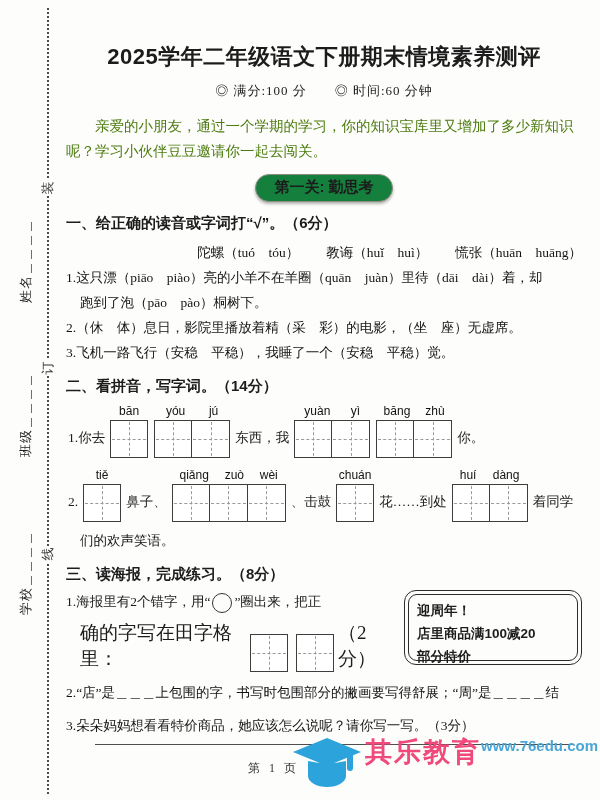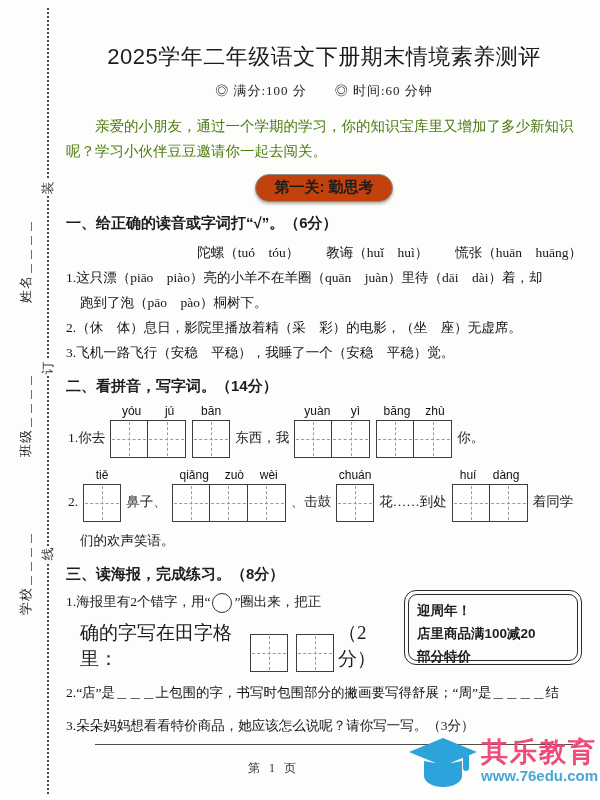--- a/index.html
+++ b/index.html
@@ -27,36 +27,36 @@
     position:absolute; left:-36px; width:124px; height:18px;
     transform:rotate(-90deg); font-size:13px; color:#222;
     text-align:center; letter-spacing:1px; white-space:nowrap;
   }
   .margin-label:nth-child(1){ top:252px; }
   .margin-label:nth-child(2){ top:406px; }
   .margin-label:nth-child(3){ top:564px; }
   
   .content { position:absolute; left:66px; right:18px; top:0; }
   .title {
-    margin-top:42px; text-align:center; font-size:22px; font-weight:normal;
+    margin-top:42px; text-align:center; font-size:22px; font-weight:bold;
     font-family:"Liberation Sans","DejaVu Sans",sans-serif; letter-spacing:.5px;
   }
   .meta {
     margin-top:10px; text-align:center; font-size:13px; color:#222;
     font-family:"Liberation Serif",serif; letter-spacing:1px;
   }
   .intro {
     margin-top:14px; font-size:14.5px; line-height:25px; text-indent:2em;
     color:#4d7c0f;
   }
   .badge-wrap { text-align:center; margin-top:10px; }
   .badge {
     display:inline-block; padding:3px 18px 4px; font-size:15px; font-weight:bold;
     font-family:"Liberation Sans","DejaVu Sans",sans-serif;
-    background:#c2410c; border:1px solid #8d8d86; border-radius:15px;
+    background:#15803d; border:1px solid #8d8d86; border-radius:15px;
     box-shadow:0 2px 3px rgba(90,90,80,.45);
   }
   .sec-title {
     margin-top:12px; font-size:15px; font-weight:bold;
     font-family:"Liberation Sans","DejaVu Sans",sans-serif;
   }
   .q-line { font-size:13.5px; line-height:25px; color:#141414; }
   .words-line { padding-left:12px; margin-top:7px;text-align:right; }
   .indent { padding-left:14px; }
   
@@ -108,21 +108,21 @@
     border-top:1.6px solid #4e4e4e;
   }
   .page-num {
     position:absolute; left:248px; top:760px; font-size:12px; color:#333;
     letter-spacing:3px;
   }
   .logo {
     position:absolute; right:2px; top:737px; display:flex; align-items:flex-start;
   }
   .logo-cap { width:72px; height:56px; margin-right:2px; }
-  .logo-text { display:flex; flex-direction:column; align-items:flex-start; }
+  .logo-text { display:flex; flex-direction:row; align-items:flex-start; }
   .logo-name {
     font-family:"Liberation Sans","DejaVu Sans",sans-serif; font-weight:bold;
     font-size:27px; line-height:30px; letter-spacing:2px; color:var(--name-color,#f0497c);
   }
   .logo-url {
     font-family:"Liberation Sans","DejaVu Sans",sans-serif; font-weight:bold;
     font-size:15px; line-height:18px; color:var(--url-color,#4aa6d6);
   }
 </style>
 </head>
@@ -158,33 +158,33 @@
     <div class="q-line">1.这只漂（piāo　piào）亮的小羊不在羊圈（quān　juàn）里待（dāi　dài）着，却</div>
     <div class="q-line indent">跑到了泡（pāo　pào）桐树下。</div>
     <div class="q-line">2.（休　体）息日，影院里播放着精（采　彩）的电影，（坐　座）无虚席。</div>
     <div class="q-line">3.飞机一路飞行（安稳　平稳），我睡了一个（安稳　平稳）觉。</div>
 
     <div class="sec-title">二、看拼音，写字词。（14分）</div>
     <div class="grid-row">
         <span class="seg-text">1.你去</span>
         <span class="grid-unit">
           <span class="pinyin-row">
+            <span>bān</span>
+          </span>
+          <span class="tian-grid">
+            <span class="tian-cell"></span>
+          </span>
+        </span>
+        <span class="grid-unit">
+          <span class="pinyin-row">
             <span>yóu</span>
             <span>jú</span>
           </span>
           <span class="tian-grid">
             <span class="tian-cell"></span>
-            <span class="tian-cell"></span>
-          </span>
-        </span>
-        <span class="grid-unit">
-          <span class="pinyin-row">
-            <span>bān</span>
-          </span>
-          <span class="tian-grid">
             <span class="tian-cell"></span>
           </span>
         </span>
         <span class="seg-text">东西，我</span>
         <span class="grid-unit">
           <span class="pinyin-row">
             <span>yuàn</span>
             <span>yì</span>
           </span>
           <span class="tian-grid">

